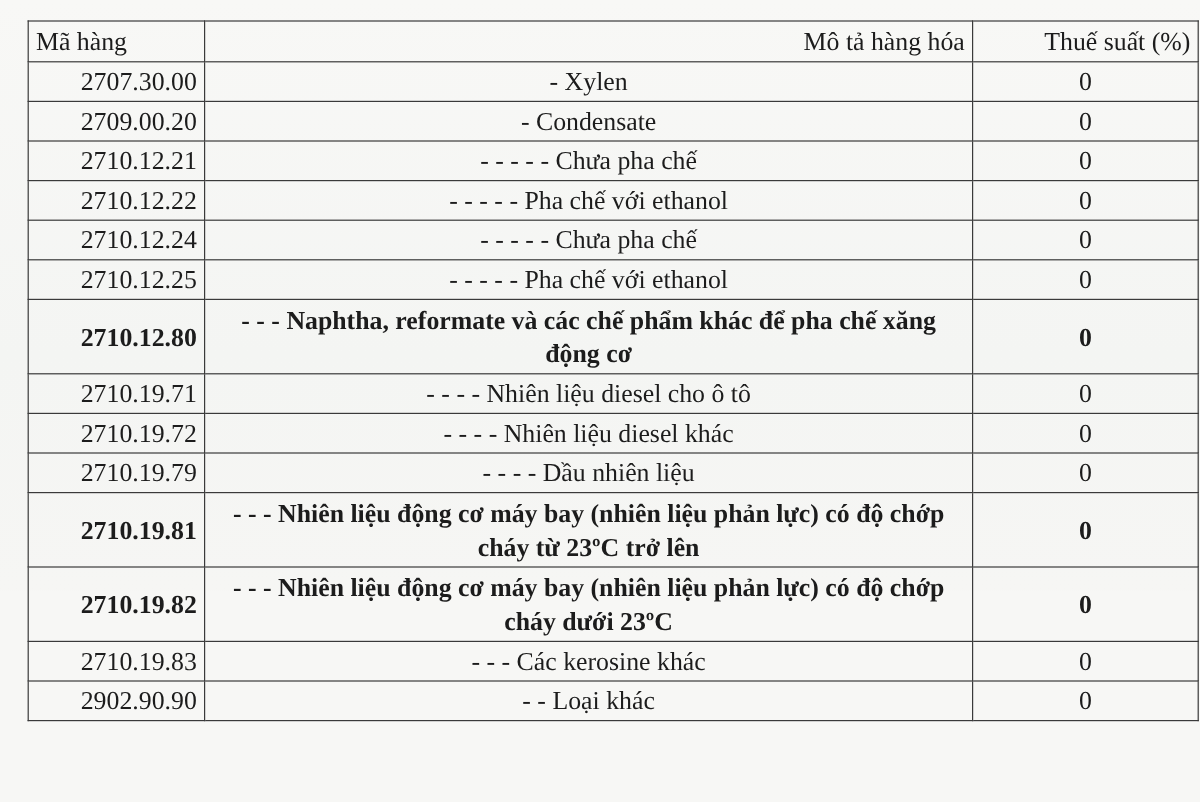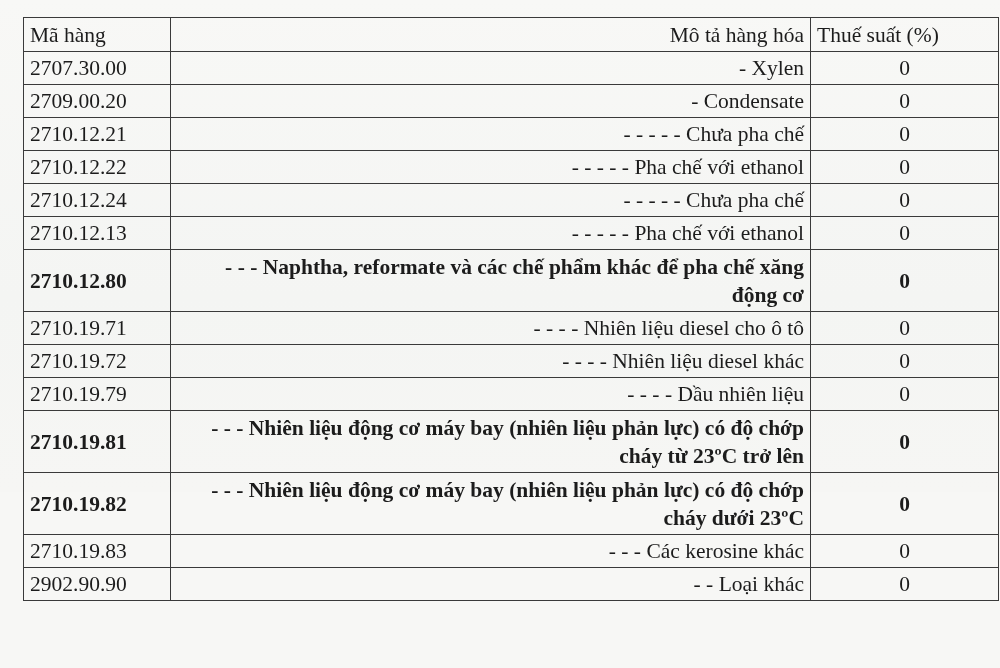--- a/index.html
+++ b/index.html
@@ -26,23 +26,23 @@
     padding: 0 6px;
     font-weight: normal;
     line-height: 28px;
     vertical-align: middle;
   }
   col.c-code { width: 147px; }
   col.c-desc { width: 640px; }
   col.c-rate { width: 188px; }
   th.h-code { text-align: left; padding-left: 10px; height: 33px; }
   th.h-desc { text-align: right; }
-  th.h-rate { text-align: left; }
-  td.code { text-align: left; white-space: nowrap; padding: 0 4px; }
-  td.desc { text-align: right; padding-left: 7px; }
+  th.h-rate { text-align: right; }
+  td.code { text-align: right; white-space: nowrap; padding: 0 4px; }
+  td.desc { text-align: center; padding-left: 7px; }
   td.rate { text-align: center; }
   tr.single td { height: 32px; }
   tr.double td { height: 61px; font-weight: bold; }
   .italic { font-style: italic; }
   .footer-line {
     position: absolute; left: 110px; top: 652px; width: 880px; height: 16px;
     overflow: hidden; font-size: 21px; color: #666; opacity: 0.55;
     white-space: nowrap; line-height: 30px;
   }
 </style>
@@ -83,21 +83,21 @@
         <td class="code">2710.12.22</td>
         <td class="desc"><span>- - - - - </span><span>Pha chế với ethanol</span></td>
         <td class="rate">0</td>
       </tr>
       <tr class="single">
         <td class="code">2710.12.24</td>
         <td class="desc"><span>- - - - - </span><span>Chưa pha chế</span></td>
         <td class="rate">0</td>
       </tr>
       <tr class="single">
-        <td class="code">2710.12.13</td>
+        <td class="code">2710.12.25</td>
         <td class="desc"><span>- - - - - </span><span>Pha chế với ethanol</span></td>
         <td class="rate">0</td>
       </tr>
       <tr class="double">
         <td class="code">2710.12.80</td>
         <td class="desc"><span>- - - </span><span>Naphtha, reformate và các chế phẩm khác để pha chế xăng động cơ</span></td>
         <td class="rate">0</td>
       </tr>
       <tr class="single">
         <td class="code">2710.19.71</td>

